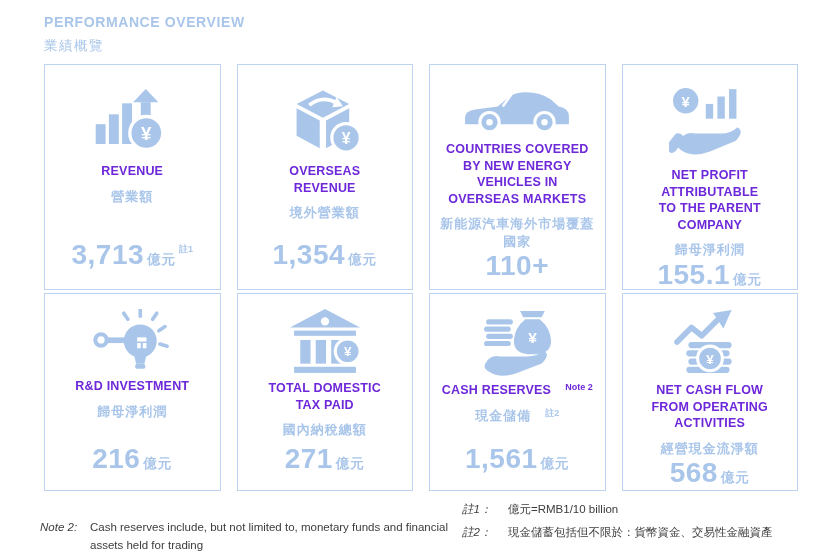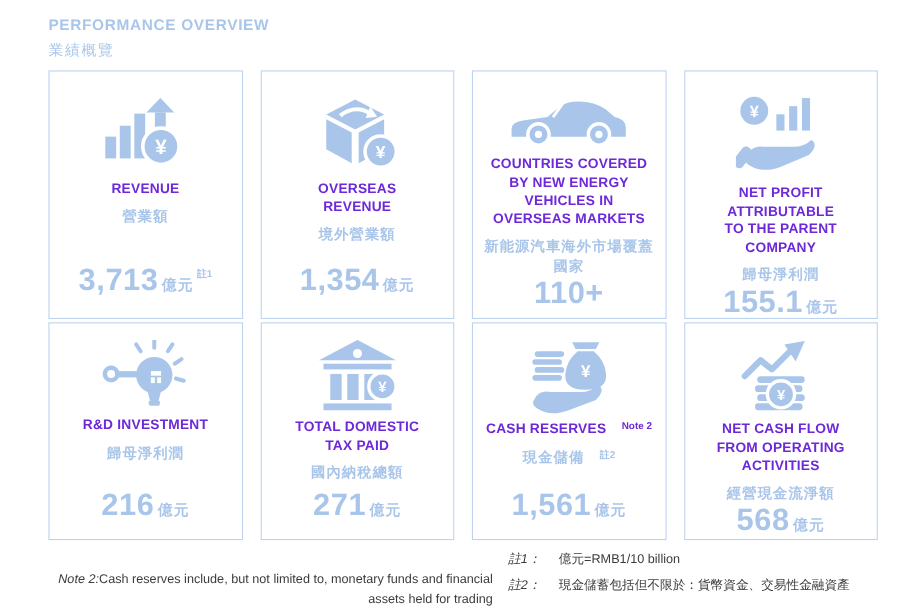--- a/index.html
+++ b/index.html
@@ -30,21 +30,21 @@
   .row2 .val { margin-bottom:15px; }
   .val-num { font-size:28px; letter-spacing:0.5px; }
   .val-unit { font-size:13.5px; margin-left:3px; letter-spacing:1px; }
   .val-sup { font-size:9px; position:relative; top:-12px; margin-left:3px; }
 
   
   .note-right { position:absolute; left:462px; top:501px; font-size:11.5px; color:#3c3c3c; }
   .note-line { display:flex; margin-bottom:6px; line-height:1.5; }
   .note-lab { font-style:italic; width:46px; flex:none; }
   .note-left { position:absolute; left:40px; top:519px; display:flex; font-size:11.5px;
-               color:#3c3c3c; line-height:1.55;text-align:right; }
+               color:#3c3c3c; line-height:1.55; }
   .note-left .note-lab { width:50px; }
   .note-left .note-txt { white-space:pre-line; }
 
   svg { display:block; }
   svg text { font-family:"Liberation Sans", sans-serif; font-weight:bold; }
 </style>
 </head>
 <body>
 
 <div class="page">

